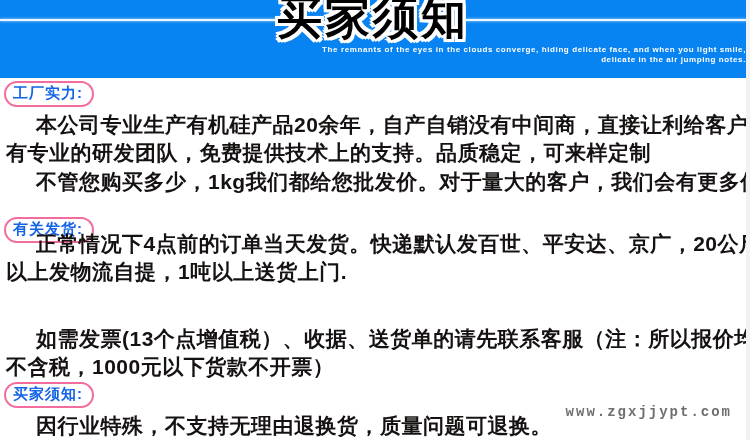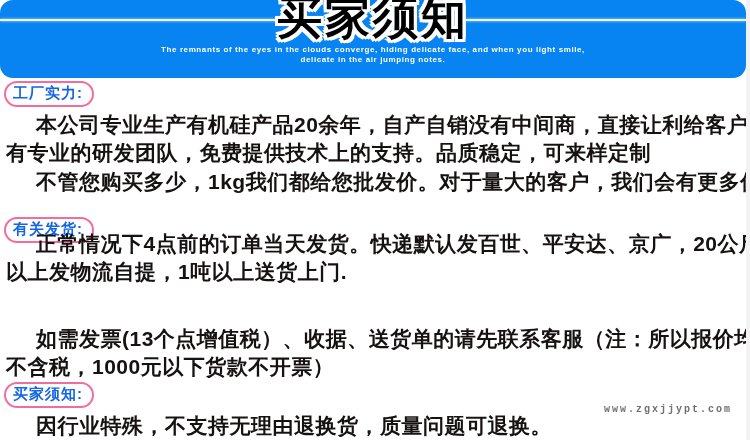--- a/index.html
+++ b/index.html
@@ -10,21 +10,20 @@
     background:#ffffff;
     font-family:"Liberation Sans","DejaVu Sans",sans-serif;
     box-sizing:border-box;
     border-right:4px solid #f2f2f2;
   }
   
   .hdr{
     position:absolute;top:0;left:0;
     width:746px;height:78px;
     background:#0883f2;
-    border-radius:13px;
   }
   .hline{
     position:absolute;top:19px;height:2px;
     background:#eaf5ff;
     box-shadow:0 0 3px rgba(255,255,255,.8);
   }
   .hline-l{left:0;width:290px;}
   .hline-r{right:0;width:280px;}
   .title{
     position:absolute;top:-6px;left:50%;
@@ -37,21 +36,21 @@
     white-space:nowrap;
     text-shadow:
       -3px -3px 0 #fff, 3px -3px 0 #fff,
       -3px  3px 0 #fff, 3px  3px 0 #fff,
        0   -3px 0 #fff, 0    3px 0 #fff,
       -3px  0   0 #fff, 3px  0   0 #fff,
        0 0 4px #fff;
   }
   .tagline{
     position:absolute;top:45px;left:0;width:100%;
-    text-align:center;
+    text-align:right;
     color:#ffffff;
     font-size:8px;line-height:10px;
     font-weight:bold;
     letter-spacing:.6px;
   }
   
   .label{
     position:absolute;left:4px;
     display:inline-block;
     background:#fff;
@@ -80,21 +79,21 @@
   .indent{padding-left:30px;}
   .s1a{top:112px;} .s1b{top:140px;} .s1c{top:169px;}
   .s2a{top:231px;} .s2b{top:259px;}
   .s3a{top:326px;} .s3b{top:354px;}
   .s4a{top:413px;}
   
   .watermark{
     position:absolute;top:404px;right:14px;
     color:#6f6f6f;
     font-family:"Liberation Mono","DejaVu Sans Mono",monospace;
-    font-size:10px;
+    font-size:14px;
     letter-spacing:2px;
     font-weight:bold;
   }
 </style>
 </head>
 <body>
 
 <div class="page">
 
   <header class="hdr">

